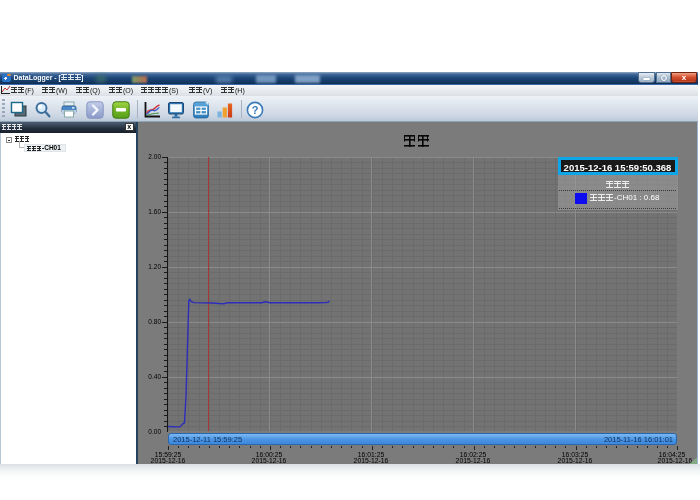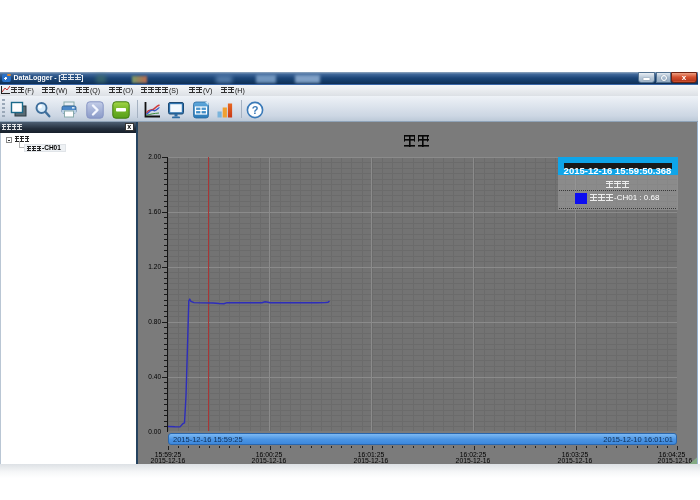--- a/index.html
+++ b/index.html
@@ -206,31 +206,31 @@
 <div class="abs" style="left:138px;top:373px;width:23px;text-align:right;font-size:6.5px;color:#000">0.40</div>
 <div class="abs" style="left:138px;top:427.8px;width:23px;text-align:right;font-size:6.5px;color:#000">0.00</div>
 
 <div class="abs" style="left:207.8px;top:157px;width:1.5px;height:274px;background:#a83636"></div>
 
 <svg class="abs" style="left:167px;top:156px" width="515" height="276" viewBox="0 0 515 276">
   <polyline fill="none" stroke="#2d2dbb" stroke-width="1.4" points="
    1,270.5 8,270.8 13,270.9 16,267.5 17.5,266.8 19,240 20.5,190 21.8,144.8 22.8,143.3 24,145.4 27,146.6 35,146.9 46,147 52,147.5 57,147.7 60,146.6 70,146.7 85,146.8 95,146.7 98,145.8 101,146.2 103,146.7 120,146.7 140,146.8 150,146.7 158,146.6 161,146.3 162.5,145"></polyline>
 </svg>
 
-<div class="abs" style="left:557.5px;top:156.5px;width:120px;height:18px;background:#191919;border:6px solid #0ea5e9;color:#fff;font-size:9.5px;font-weight:bold;text-align:center;line-height:16.5px">2015-12-16 15:59:50.368</div>
+<div class="abs" style="left:557.5px;top:156.5px;width:120px;height:18px;background:#191919;border:3px solid #0ea5e9;color:#fff;font-size:9.5px;font-weight:bold;text-align:center;line-height:16.5px">2015-12-16 15:59:50.368</div>
 <div class="abs" style="left:557.5px;top:174.5px;width:120px;height:35.5px;background:rgba(158,158,158,0.55)"></div>
 <div class="abs" style="left:557.5px;top:180.5px;width:120px;text-align:center"><span class="g g7" style="color:#fff"></span><span class="g g7" style="color:#fff"></span><span class="g g7" style="color:#fff;margin-right:0"></span></div>
 <div class="abs" style="left:559px;top:190px;width:117px;border-top:1px dotted #3a3a3a"></div>
 <div class="abs" style="left:574.5px;top:192.5px;width:12px;height:11.5px;background:#0d0df0"></div>
 <div class="abs" style="left:590px;top:194px;color:#fff;font-size:8px"><span class="g g7" style="color:#fff"></span><span class="g g7" style="color:#fff"></span><span class="g g7" style="color:#fff"></span><span style="position:relative;top:-1.5px">-CH01 : 0.68</span></div>
 <div class="abs" style="left:559px;top:207.5px;width:117px;border-top:1px dotted #3a3a3a"></div>
 
 <div class="abs" style="left:168px;top:433px;width:508.5px;height:11.5px;background:linear-gradient(#7cb9f4,#4a94e4 55%,#3d88dc);border:1px solid #2a66ac;border-radius:3px"></div>
-<div class="abs" style="left:173px;top:435px;color:#0d2d55;font-size:7.5px">2015-12-16 15:59:25</div>
-<div class="abs" style="left:540px;top:435px;width:133px;text-align:right;color:#0d2d55;font-size:7.5px">2015-12-10 16:01:01</div>
+<div class="abs" style="left:173px;top:435px;color:#0d2d55;font-size:7.5px">2015-12-11 15:59:25</div>
+<div class="abs" style="left:540px;top:435px;width:133px;text-align:right;color:#0d2d55;font-size:7.5px">2015-11-16 16:01:01</div>
 
 <div class="abs" style="left:167.5px;top:445.5px;width:510px;height:2.5px;background:repeating-linear-gradient(90deg,#222 0 1px,transparent 1px 10.19px)"></div>
 <div class="abs" style="left:167.5px;top:445.5px;width:510px;height:4.5px;background:repeating-linear-gradient(90deg,#222 0 1px,transparent 1px 101.9px)"></div>
 
 <div class="abs" style="left:148px;top:450.5px;width:40px;text-align:center;font-size:6.8px;color:#000">15:59:25</div>
 <div class="abs" style="left:145px;top:457px;width:46px;text-align:center;font-size:6.8px;color:#000">2015-12-16</div>
 <div class="abs" style="left:249px;top:450.5px;width:40px;text-align:center;font-size:6.8px;color:#000">16:00:25</div>
 <div class="abs" style="left:246px;top:457px;width:46px;text-align:center;font-size:6.8px;color:#000">2015-12-16</div>
 <div class="abs" style="left:351px;top:450.5px;width:40px;text-align:center;font-size:6.8px;color:#000">16:01:25</div>
 <div class="abs" style="left:348px;top:457px;width:46px;text-align:center;font-size:6.8px;color:#000">2015-12-16</div>

